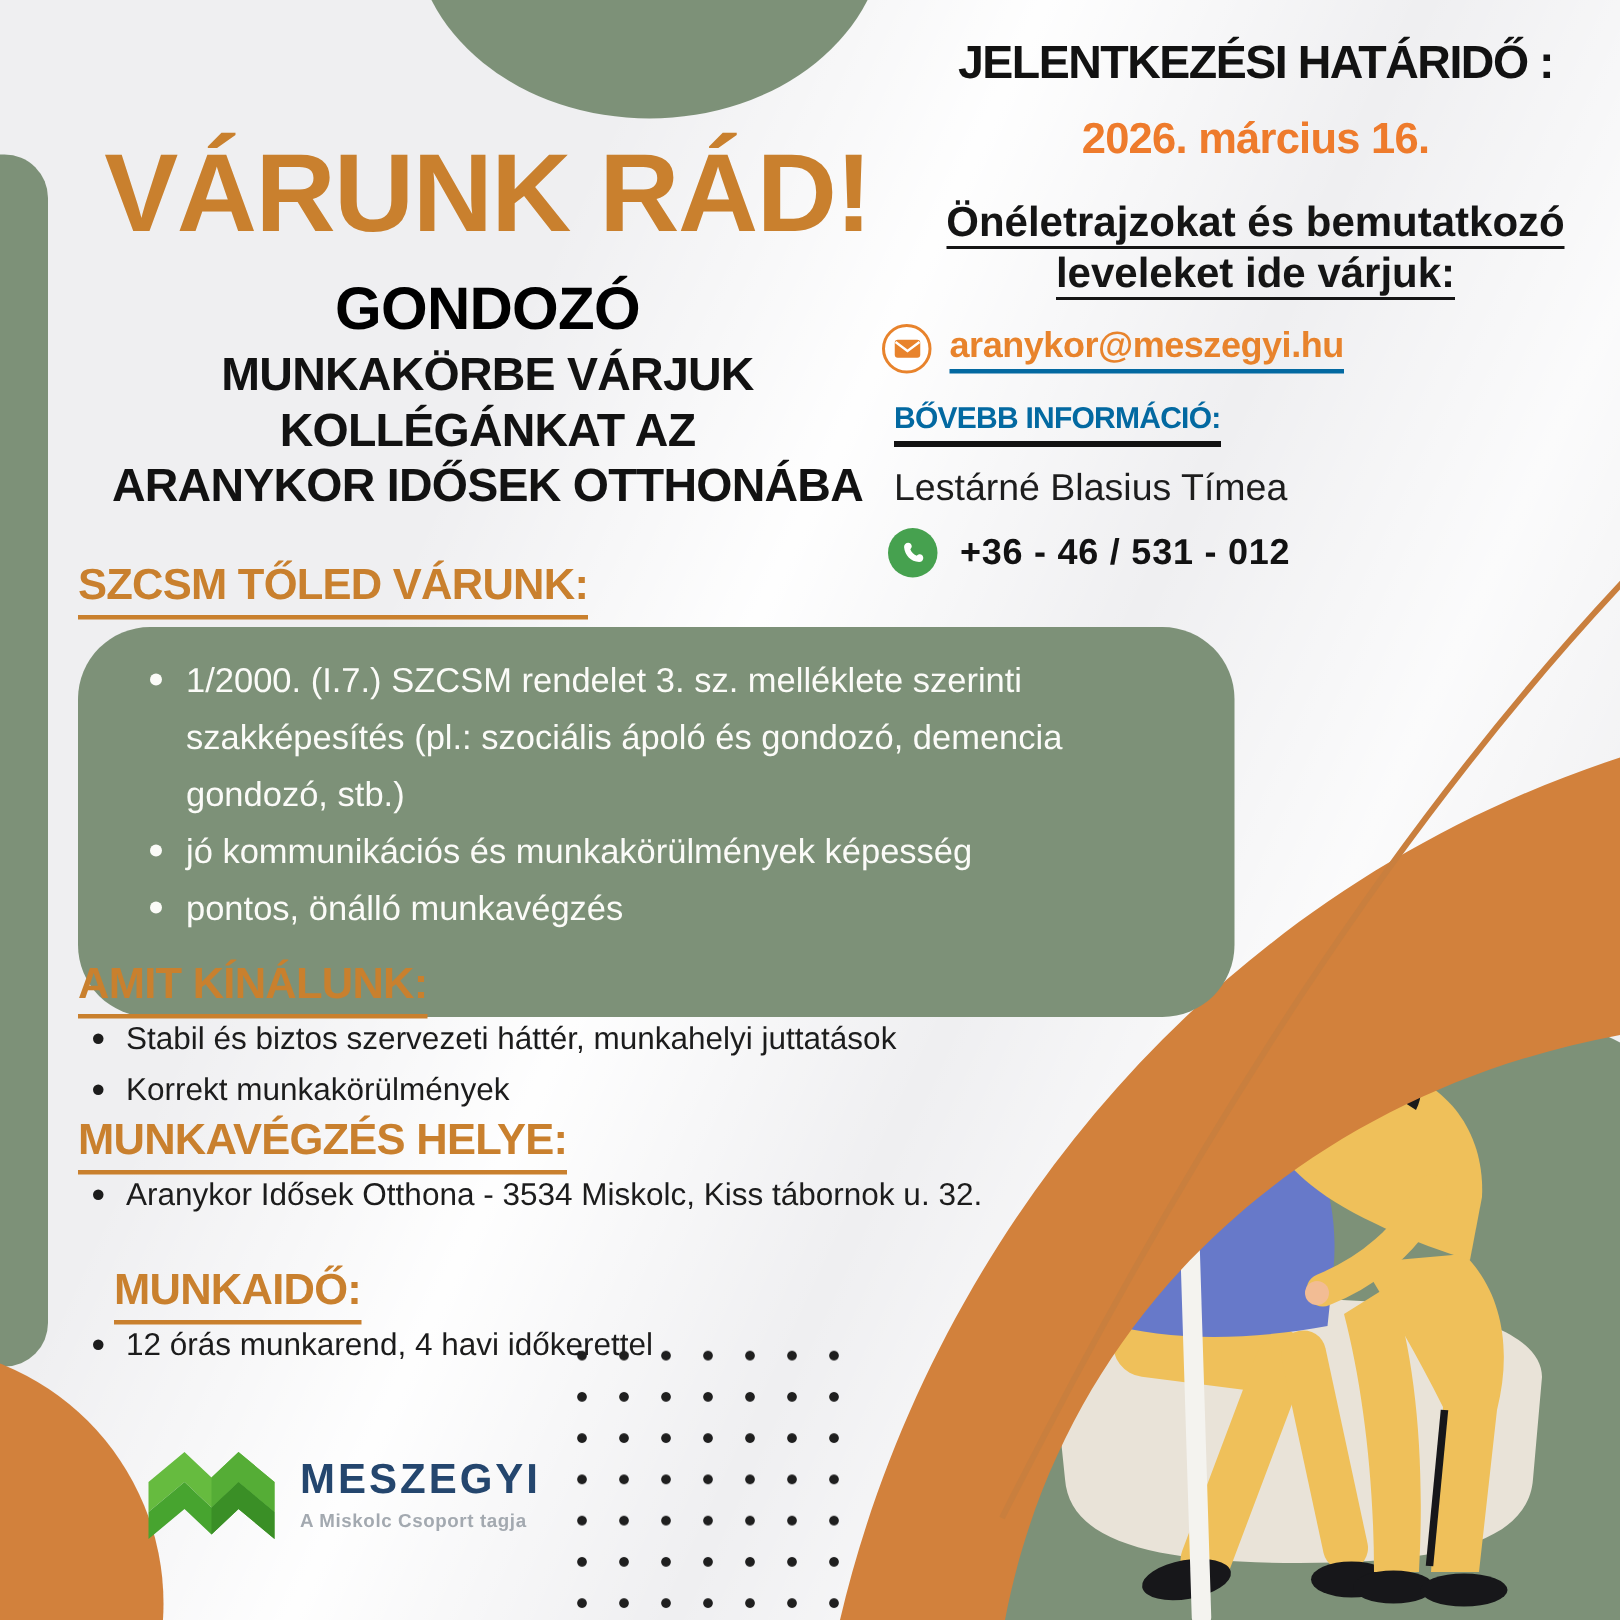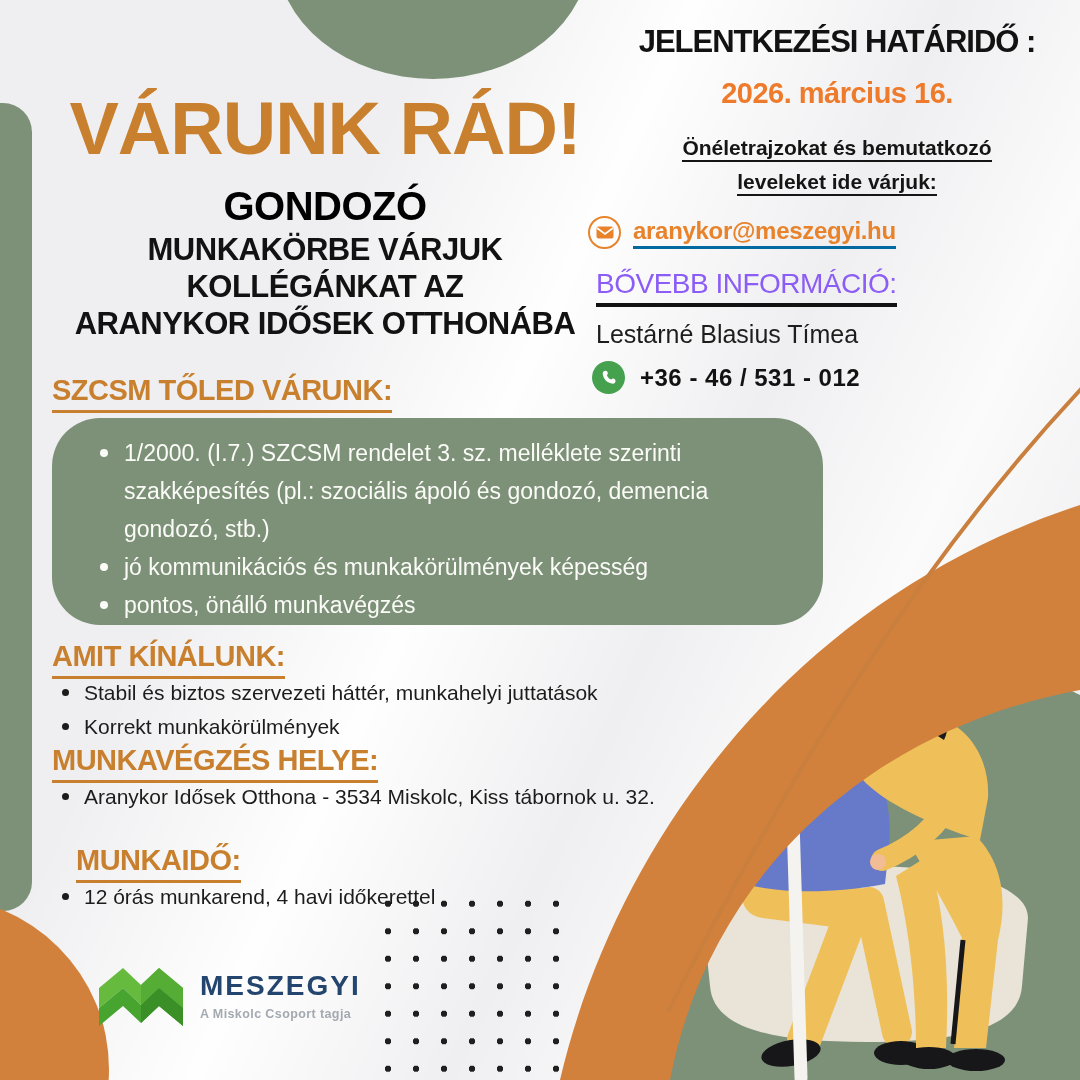--- a/index.html
+++ b/index.html
@@ -26,21 +26,21 @@
     font-size:31px;font-weight:900;letter-spacing:-.5px;color:#121212;line-height:37px;}
 
   .sec-heading{position:absolute;font-size:29px;font-weight:900;letter-spacing:-.5px;
     color:#C9802E;}
   .sec-heading span{display:inline-block;border-bottom:3.5px solid #C9802E;padding-bottom:3px;}
   .h-expect{left:52px;top:374px;}
   .h-offer{left:52px;top:640px;}
   .h-loc{left:52px;top:744px;}
   .h-time{left:52px;top:844px;margin-left:24px;}
 
-  .green-box{position:absolute;left:52px;top:418px;width:771px;height:207px;
+  .green-box{position:absolute;left:52px;top:418px;width:771px;height:260px;
     background:#7D9178;border-radius:48px;box-sizing:border-box;
     padding:16px 24px 12px 46px;}
   .green-box ul{margin:0;padding:0;list-style:none;}
   .green-box li{position:relative;padding-left:26px;max-width:690px;
     color:#FBFBF8;font-size:23px;line-height:38px;font-weight:400;}
   .green-box li::before{content:'';position:absolute;left:2px;top:15px;width:8px;height:8px;
     border-radius:50%;background:#FBFBF8;}
 
   .plain-list{position:absolute;margin:0;padding:0;list-style:none;}
   .plain-list li{position:relative;padding-left:26px;color:#1c1c1c;
@@ -49,28 +49,28 @@
     border-radius:50%;background:#1c1c1c;}
   .l-offer{left:58px;top:676px;width:660px;}
   .l-loc{left:58px;top:780px;width:700px;}
   .l-time{left:58px;top:880px;width:600px;}
 
   
   .right-col{position:absolute;left:596px;top:24px;width:482px;}
   .deadline-label{text-align:center;font-size:31px;font-weight:900;letter-spacing:-1px;color:#121212;}
   .deadline-date{text-align:center;font-size:29px;font-weight:900;letter-spacing:-.5px;
     color:#EE7B2C;margin-top:17px;}
-  .cv-note{margin-top:21px;text-align:center;font-size:21px;font-weight:700;color:#151515;line-height:34px;}
+  .cv-note{margin-top:21px;text-align:center;font-size:28px;font-weight:700;color:#151515;line-height:34px;}
   .cv-note span{border-bottom:2.5px solid #151515;padding-bottom:1px;}
   .email-row{margin-top:17px;display:flex;align-items:center;gap:12px;margin-left:-8px;}
   .email-icon{width:33px;height:33px;border-radius:50%;border:2.5px solid #E8832C;
     background:#fff;display:flex;align-items:center;justify-content:center;box-sizing:border-box;flex:0 0 auto;}
   .email-link{font-size:24px;font-weight:800;color:#E8832C;letter-spacing:-.3px;
     border-bottom:3px solid #0369a1;padding-bottom:1px;text-decoration:none;cursor:pointer;}
-  .info-heading{margin-top:19px;font-size:28px;font-weight:400;letter-spacing:-.5px;color:#8b5cf6;}
+  .info-heading{margin-top:19px;font-size:20px;font-weight:700;letter-spacing:-.5px;color:#0369a1;}
   .info-heading span{display:inline-block;border-bottom:4px solid #121212;padding-bottom:3px;}
   .contact-name{margin-top:13px;font-size:25px;font-weight:400;color:#1d1d1d;}
   .phone-row{margin-top:12px;display:flex;align-items:center;gap:15px;margin-left:-4px;}
   .phone-icon{width:33px;height:33px;border-radius:50%;background:#46A14F;
     display:flex;align-items:center;justify-content:center;flex:0 0 auto;}
   .phone-number{font-size:24px;font-weight:800;letter-spacing:.5px;color:#121212;}
 
   
   .logo{position:absolute;left:95px;top:958px;display:flex;align-items:flex-start;gap:12px;}
   .logo-text-block{padding-top:12px;}

